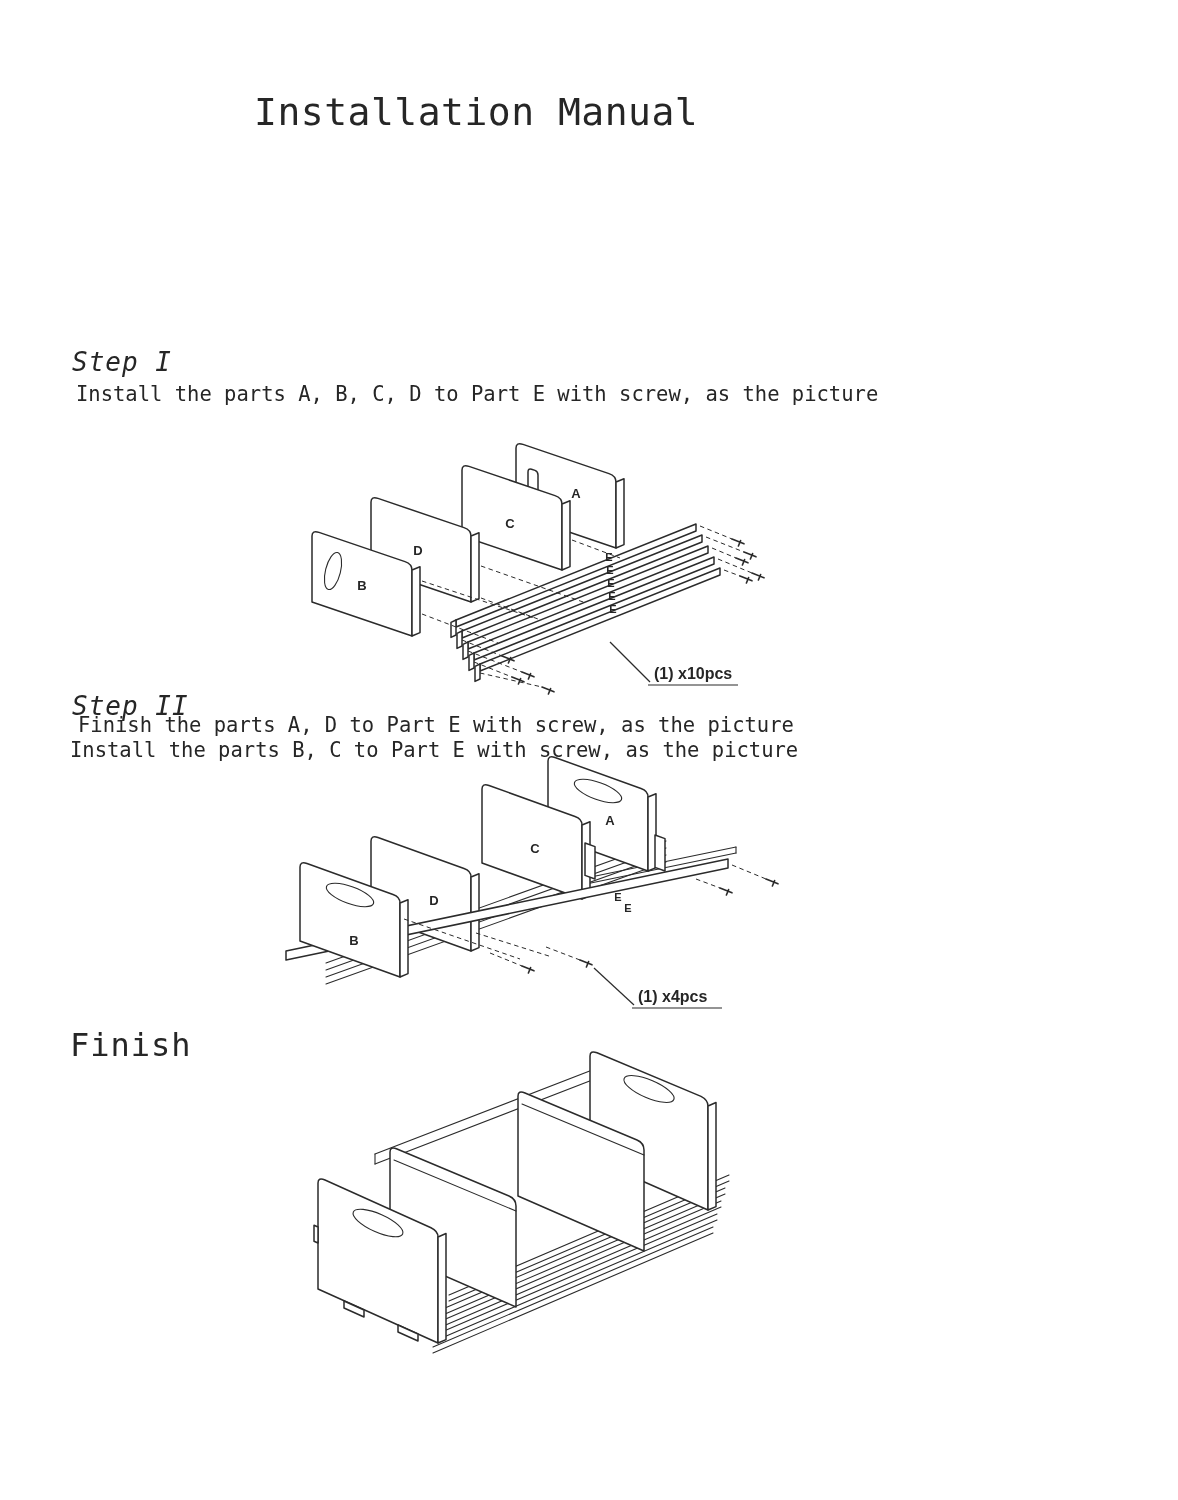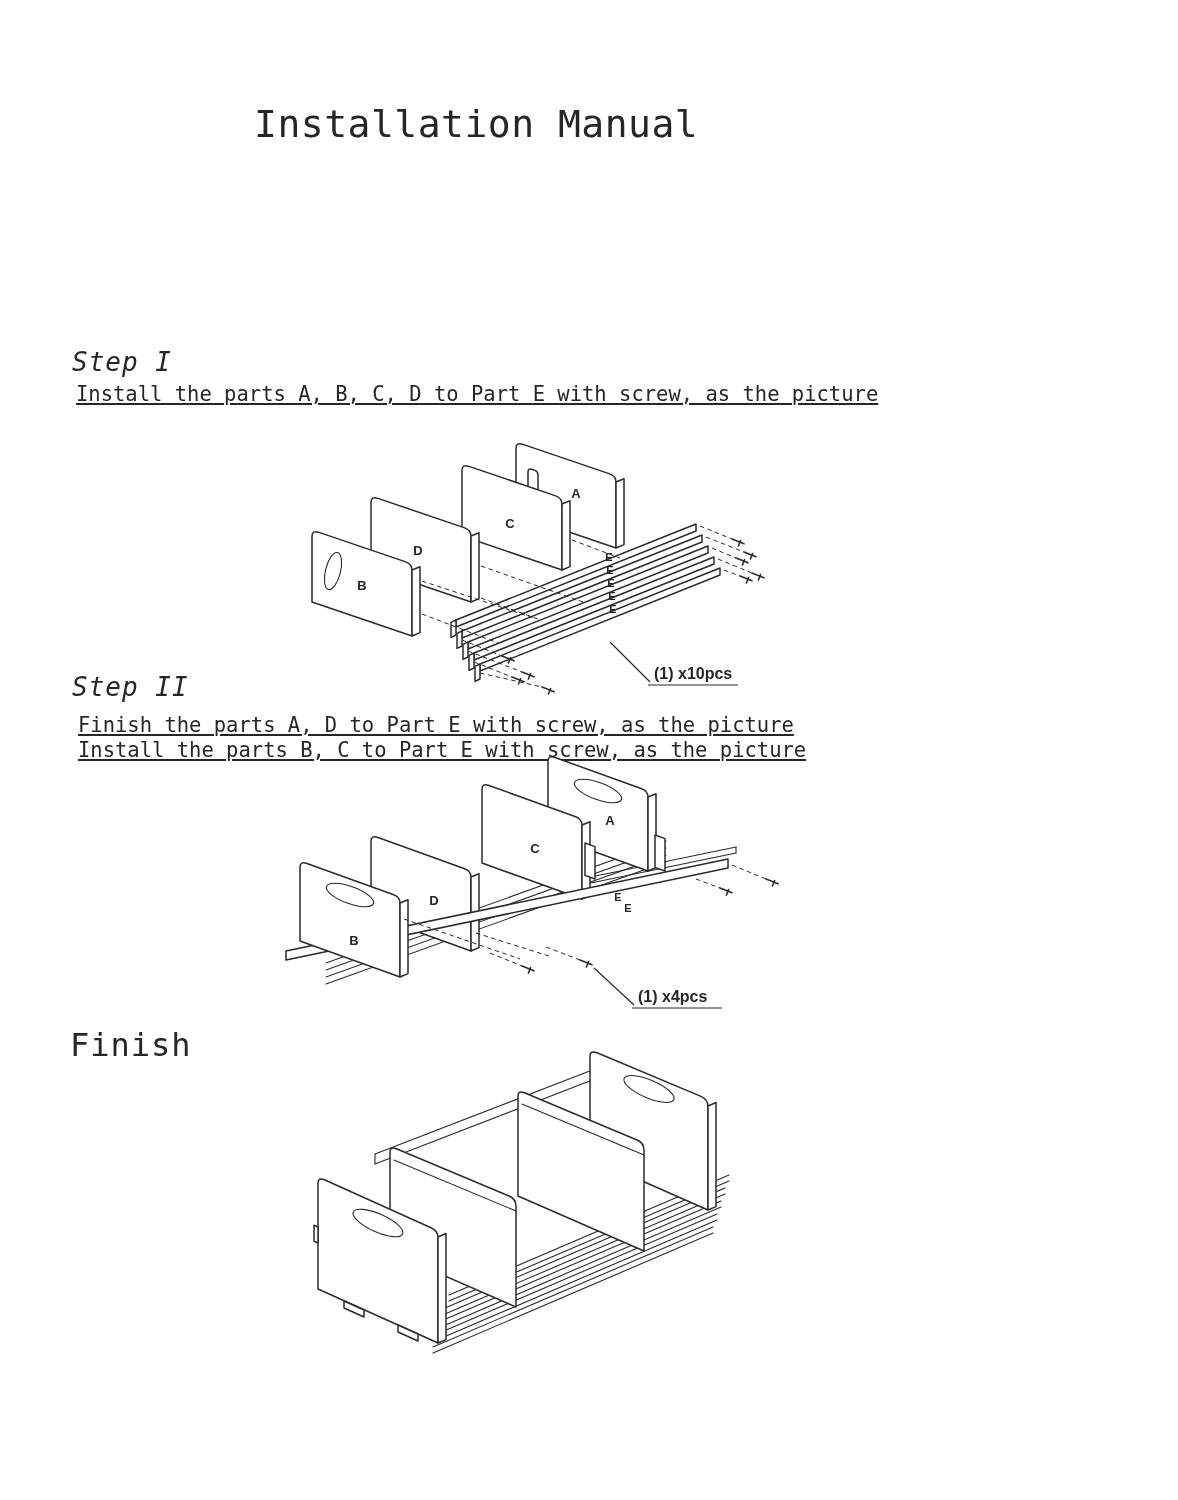--- a/index.html
+++ b/index.html
@@ -1,45 +1,45 @@
 <!DOCTYPE html>
 <html><head>
 <meta charset="utf-8">
 <style>
   html,body{margin:0;padding:0;}
   body{width:1178px;height:1500px;background:#ffffff;position:relative;overflow:hidden;
        font-family:"DejaVu Sans Mono", monospace;color:#262626;}
   .abs{position:absolute;white-space:pre;}
   .title{font-size:38px;letter-spacing:.5px;}
   .step-heading{font-size:26px;letter-spacing:1px;font-style:italic;}
-  .instruction{font-size:20.5px;letter-spacing:0;text-decoration:underline;}
+  .instruction{font-size:20.5px;letter-spacing:0;}
   .finish-heading{font-size:32px;letter-spacing:1px;}
   svg{position:absolute;overflow:visible;}
   svg text{font-family:"Liberation Sans", sans-serif;fill:#262626;}
   .part-letter{font-size:13px;font-weight:bold;}
   .rail-letter{font-size:11px;font-weight:bold;}
   .callout-text{font-size:16px;font-weight:bold;}
   path,line,ellipse{vector-effect:none;}
   .face{stroke:#2b2b2b;fill:#ffffff;stroke-width:1.5;stroke-linejoin:round;}
   .thin{stroke:#2b2b2b;fill:none;stroke-width:1.1;stroke-linejoin:round;stroke-linecap:round;}
   .dash{stroke:#2b2b2b;fill:none;stroke-width:1;stroke-dasharray:4.5 3.5;}
   .screw{stroke:#2b2b2b;fill:none;stroke-width:1.6;stroke-linecap:round;}
   .leader{stroke:#2b2b2b;fill:none;stroke-width:1.2;}
 </style>
 </head>
 <body>
 
-<div class="abs title" style="left:254px;top:90px;margin-top:12px;">Installation Manual</div>
+<div class="abs title" style="left:254px;top:90px;">Installation Manual</div>
 
 <div class="abs step-heading" style="left:72px;top:347px;">Step I</div>
 <div class="abs instruction" style="left:76px;top:382px;">Install the parts A, B, C, D to Part E with screw, as the picture</div>
 
-<div class="abs step-heading" style="left:72px;top:672px;">Step II</div>
+<div class="abs step-heading" style="left:72px;top:691px;">Step II</div>
 <div class="abs instruction" style="left:78px;top:713px;">Finish the parts A, D to Part E with screw, as the picture</div>
-<div class="abs instruction" style="left:78px;top:738px;">Install the parts B, C to Part E with screw, as the picture</div>
+<div class="abs instruction" style="left:70px;top:738px;">Install the parts B, C to Part E with screw, as the picture</div>
 
 <div class="abs finish-heading" style="left:70px;top:1026px;">Finish</div>
 
 <svg style="left:276px;top:418px;" width="520" height="290" viewBox="0 0 520 290">
 
   <g>
     <path class="face" d="M240,96 L240,30 Q240,24 247,26.4 L333,55.6 Q340,58 340,64 L340,130 Z"></path>
     <path class="face" d="M340,64 L340,130 L348,126.6 L348,60.8 Z"></path>
     <text class="part-letter" x="300" y="80" text-anchor="middle">A</text>
   </g>

